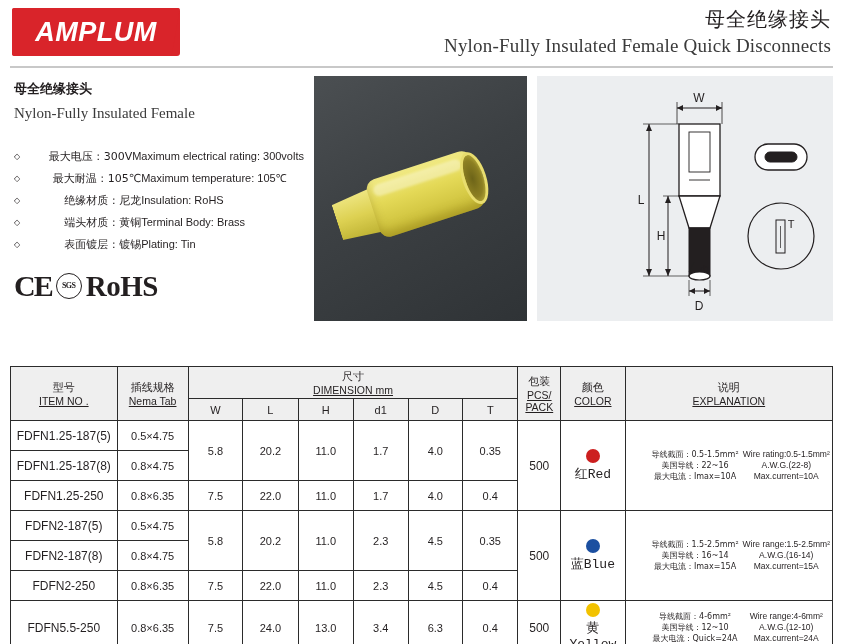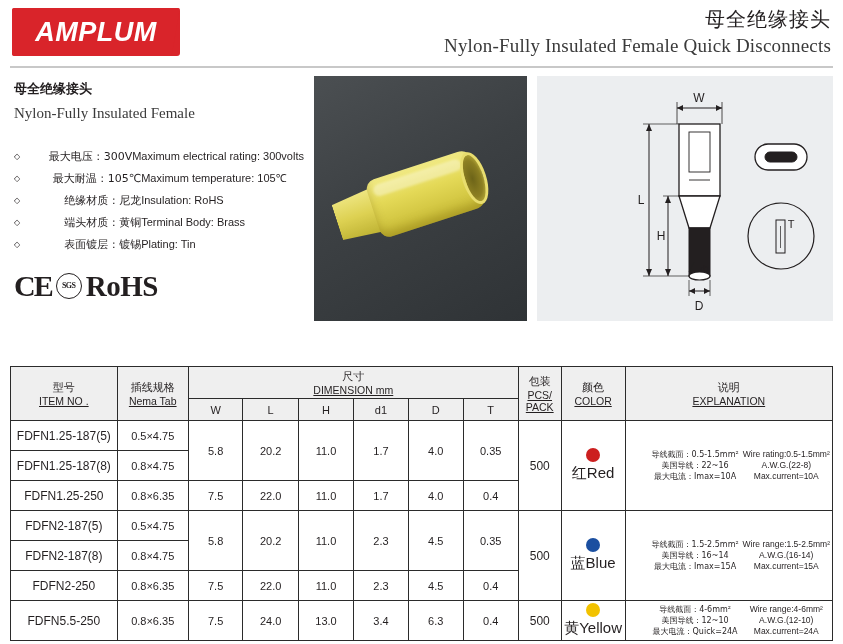--- a/index.html
+++ b/index.html
@@ -235,21 +235,21 @@
   }
   .th-main { background:#efefef; height: 22px; font-weight: normal; }
   .hdr-cn { font-family:Liberation Serif, serif; font-size:11px; }
   .hdr-en { font-size: 10.5px; text-decoration: underline; }
   td.item { height: 30px; font-size: 12px; }
   .color-cell .dot {
     width: 14px; height: 14px; border-radius: 50%;
     margin: 0 auto 2px auto;
     display:block;
   }
-  .color-label { font-size: 15px; font-family:Liberation Sans, sans-serif; }
+  .color-label { font-size: 13px; font-family:Liberation Mono, monospace; }
   .expl { text-align: left; padding-left: 4px; }
   .expl-grid {
     display: grid;
     grid-template-columns: 95px 1fr;
     font-size: 8.5px;
     line-height: 11px;
     padding-left: 20px;
   }
   .expl-grid div { white-space: nowrap; }
   .expl-cn { font-family:"DejaVu Sans", sans-serif; font-size: 8px; }

